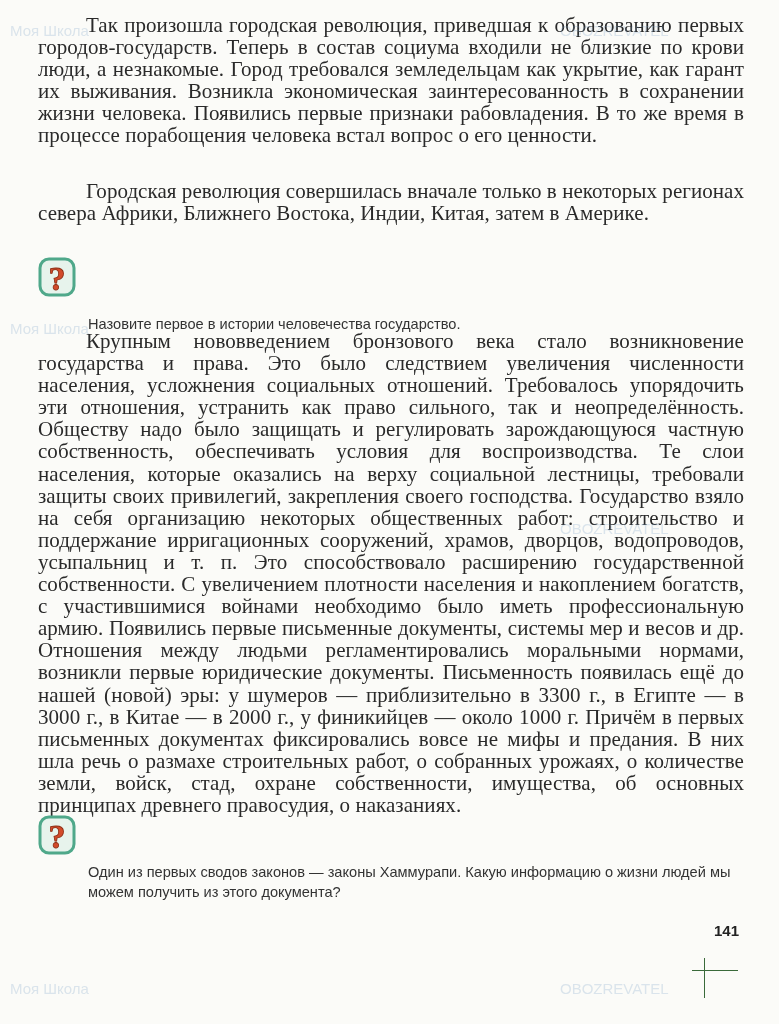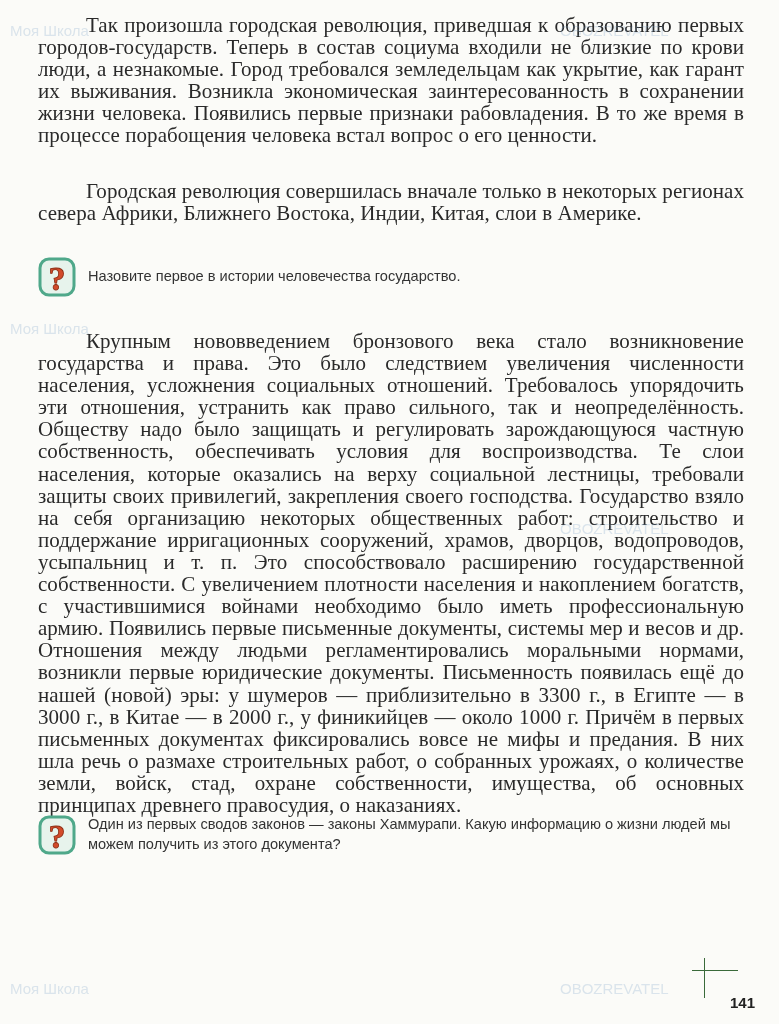--- a/index.html
+++ b/index.html
@@ -14,42 +14,42 @@
     position: absolute; left: 38px; width: 706px;
     font-size: 21px; line-height: 22.1px;
     text-align: justify; letter-spacing: 0.05px;
   }
   .para p { margin: 0; text-indent: 48px; }
   .q-block { position: absolute; left: 38px; width: 706px; }
   .q-icon { position: absolute; left: 0; top: 0; width: 38px; height: 40px; }
   .q-text {
     position: absolute; left: 50px; width: 660px;
     font-family: "Liberation Sans", "DejaVu Sans", sans-serif;
-    font-size: 14.6px; line-height: 19.5px; color: #333;
+    font-size: 14.6px; line-height: 19.5px; color: #333; margin-top: 48px;
   }
   .page-num {
-    position: absolute; left: 714px; top: 994px;
+    position: absolute; left: 714px; top: 922px;
     font-family: "Liberation Sans", "DejaVu Sans", sans-serif;
-    font-weight: bold; font-size: 15px; color: #222; margin-left: 16px;
+    font-weight: bold; font-size: 15px; color: #222;
   }
   .pn-vline { position: absolute; left: 704px; top: 958px; width: 1px; height: 40px; background: #3a6a3a; }
   .pn-hline { position: absolute; left: 692px; top: 970px; width: 46px; height: 1px; background: #3a6a3a; }
   .wm { position: absolute; font-family: "Liberation Sans", sans-serif; font-size: 15px; color: rgba(120,160,200,0.25); white-space: nowrap; pointer-events: none; }
 </style>
 </head>
 <body>
 
 <div class="page">
 
   <div class="para" style="top:14px;">
     <p>Так произошла городская революция, приведшая к образованию первых городов-государств. Теперь в состав социума входили не близкие по крови люди, а незнакомые. Город требовался земледельцам как укрытие, как гарант их выживания. Возникла экономическая заинтересованность в сохранении жизни человека. Появились первые признаки рабовладения. В то же время в процессе порабощения человека встал вопрос о его ценности.</p>
   </div>
 
   <div class="para" style="top:180px;">
-    <p>Городская революция совершилась вначале только в некоторых регионах севера Африки, Ближнего Востока, Индии, Китая, слои в Америке.</p>
+    <p>Городская революция совершилась вначале только в некоторых регионах севера Африки, Ближнего Востока, Индии, Китая, затем в Америке.</p>
   </div>
 
   <div class="q-block" style="top:257px;">
     <svg class="q-icon" viewBox="0 0 38 40">
       <rect x="2" y="2" width="34" height="36" rx="9" fill="#e7f3ec" stroke="#4fa88a" stroke-width="3"></rect>
       <text x="19" y="33" text-anchor="middle" font-family="Liberation Serif, serif" font-weight="bold" font-size="34" fill="#d24a2a" stroke="#8a2a10" stroke-width="0.8">?</text>
     </svg>
     <div class="q-text" style="top:10px;">Назовите первое в истории человечества государство.</div>
   </div>
 

